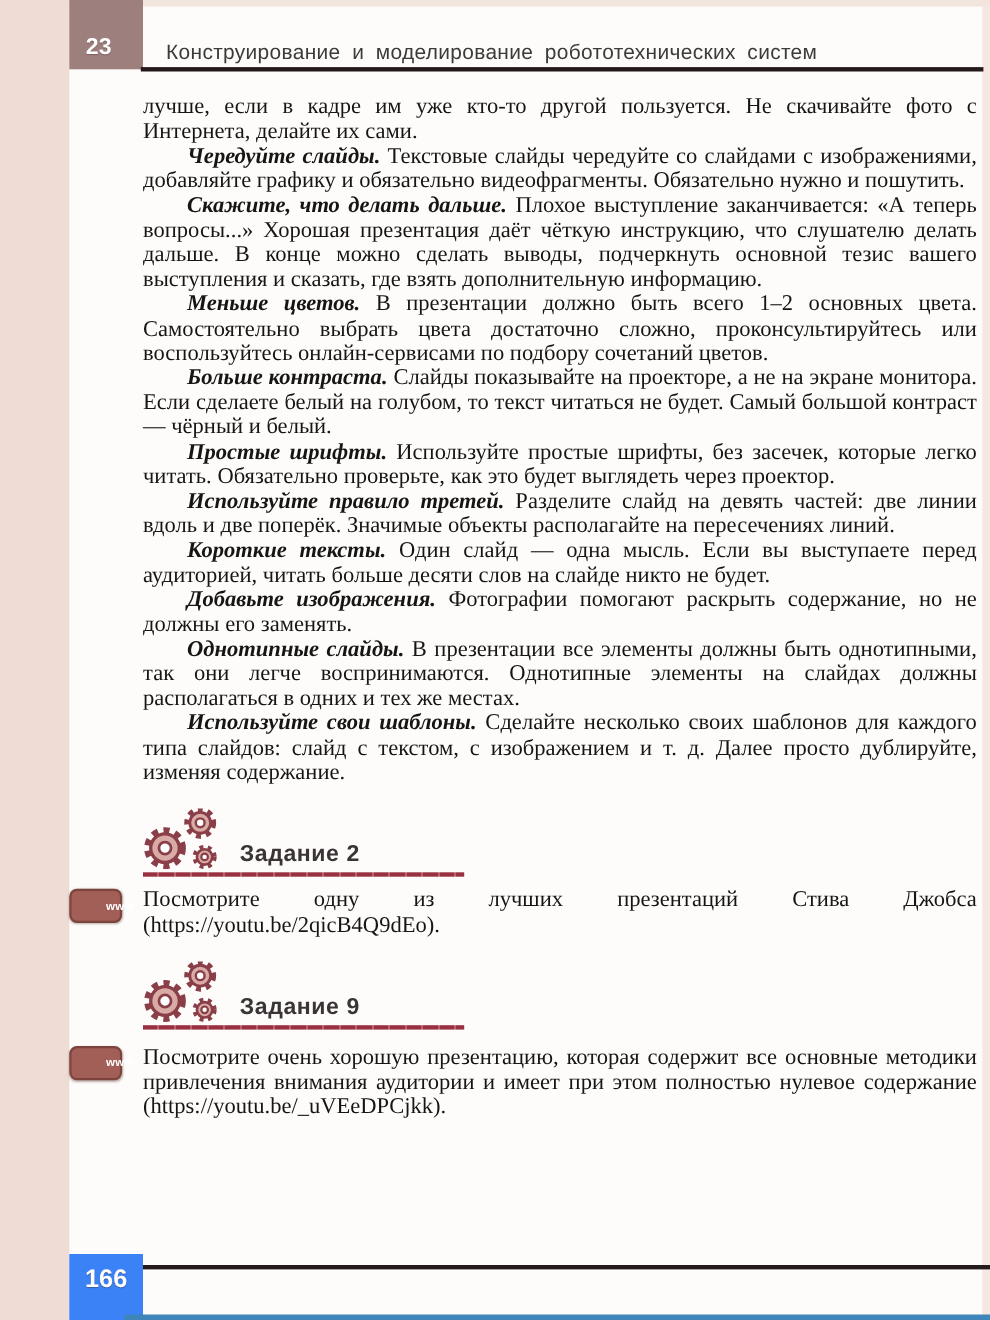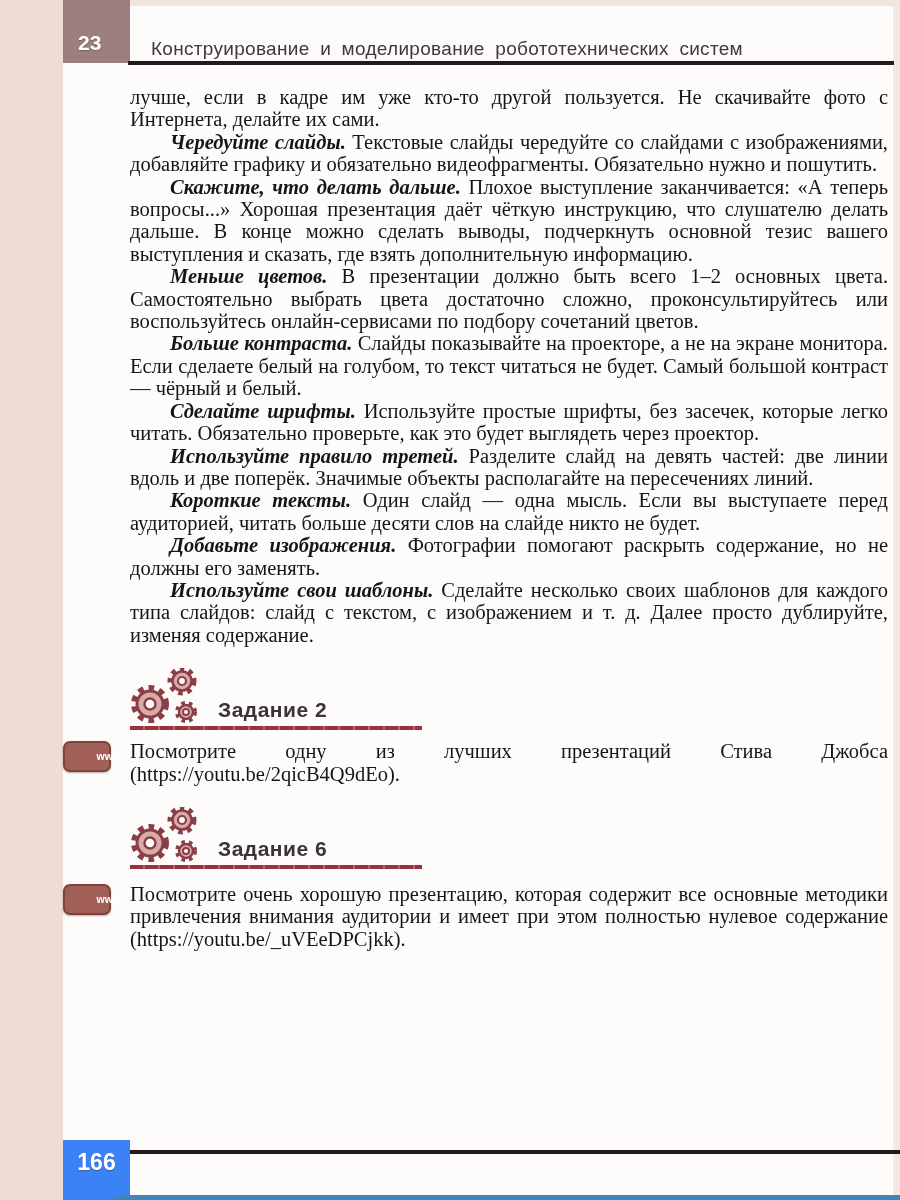--- a/index.html
+++ b/index.html
@@ -92,24 +92,25 @@
   <span>Конструирование и моделирование робототехнических систем</span>
 </div>
 <div class="header-rule"></div>
 
 <div class="text-col">
   <p class="para first"><span class="plead"></span><span>лучше, если в кадре им уже кто-то другой пользуется. Не скачивайте фото с Интернета, делайте их сами.</span></p>
   <p class="para"><span class="plead">Чередуйте слайды. </span><span>Текстовые слайды чередуйте со слайдами с изображениями, добавляйте графику и обязательно видеофрагменты. Обязательно нужно и пошутить.</span></p>
   <p class="para"><span class="plead">Скажите, что делать дальше. </span><span>Плохое выступление заканчивается: «А теперь вопросы...» Хорошая презентация даёт чёткую инструкцию, что слушателю делать дальше. В конце можно сделать выводы, подчеркнуть основной тезис вашего выступления и сказать, где взять дополнительную информацию.</span></p>
   <p class="para"><span class="plead">Меньше цветов. </span><span>В презентации должно быть всего 1–2 основных цвета. Самостоятельно выбрать цвета достаточно сложно, проконсультируйтесь или воспользуйтесь онлайн-сервисами по подбору сочетаний цветов.</span></p>
   <p class="para"><span class="plead">Больше контраста. </span><span>Слайды показывайте на проекторе, а не на экране монитора. Если сделаете белый на голубом, то текст читаться не будет. Самый большой контраст — чёрный и белый.</span></p>
-  <p class="para"><span class="plead">Сделайте шрифты. </span><span>Используйте простые шрифты, без засечек, которые легко читать. Обязательно проверьте, как это будет выглядеть через проектор.</span></p>
+  <p class="para"><span class="plead">Простые шрифты. </span><span>Используйте простые шрифты, без засечек, которые легко читать. Обязательно проверьте, как это будет выглядеть через проектор.</span></p>
   <p class="para"><span class="plead">Используйте правило третей. </span><span>Разделите слайд на девять частей: две линии вдоль и две поперёк. Значимые объекты располагайте на пересечениях линий.</span></p>
   <p class="para"><span class="plead">Короткие тексты. </span><span>Один слайд — одна мысль. Если вы выступаете перед аудиторией, читать больше десяти слов на слайде никто не будет.</span></p>
   <p class="para"><span class="plead">Добавьте изображения. </span><span>Фотографии помогают раскрыть содержание, но не должны его заменять.</span></p>
+  <p class="para"><span class="plead">Однотипные слайды. </span><span>В презентации все элементы должны быть однотипными, так они легче воспринимаются. Однотипные элементы на слайдах должны располагаться в одних и тех же местах.</span></p>
   <p class="para"><span class="plead">Используйте свои шаблоны. </span><span>Сделайте несколько своих шаблонов для каждого типа слайдов: слайд с текстом, с изображением и т. д. Далее просто дублируйте, изменяя содержание.</span></p>
 
   <div class="task-heading">
     <span class="gears">
       <svg width="80" height="58" viewBox="0 0 80 58">
         <g stroke="#8a3e47" fill="#d9aba7">
           <circle cx="22" cy="36" r="16" fill="none" stroke-width="6" stroke-dasharray="5.5 5"></circle>
           <circle cx="22" cy="36" r="13" stroke-width="3"></circle>
           <circle cx="22" cy="36" r="5.5" fill="#fff" stroke-width="2.5"></circle>
           <circle cx="54" cy="13" r="12" fill="none" stroke-width="5" stroke-dasharray="4.5 4.5"></circle>
@@ -138,21 +139,21 @@
           <circle cx="22" cy="36" r="5.5" fill="#fff" stroke-width="2.5"></circle>
           <circle cx="54" cy="13" r="12" fill="none" stroke-width="5" stroke-dasharray="4.5 4.5"></circle>
           <circle cx="54" cy="13" r="9.5" stroke-width="2.6"></circle>
           <circle cx="54" cy="13" r="4" fill="#fff" stroke-width="2.2"></circle>
           <circle cx="58" cy="44" r="9" fill="none" stroke-width="4" stroke-dasharray="3.5 4"></circle>
           <circle cx="58" cy="44" r="7" stroke-width="2.4"></circle>
           <circle cx="58" cy="44" r="3" fill="#fff" stroke-width="2"></circle>
         </g>
       </svg>
     </span>
-    <span class="task-label">Задание 6</span>
+    <span class="task-label">Задание 9</span>
     <span class="task-underline"></span>
   </div>
   <p class="task-para gap-more">
     <span class="www-badge">www</span>
     <span>Посмотрите очень хорошую презентацию, которая содержит все основные методики привлечения внимания аудитории и имеет при этом полностью нулевое содержание (https://youtu.be/_uVEeDPCjkk).</span>
   </p>
 </div>
 
 <div class="footer-rule"></div>
 <div class="page-num-box">

